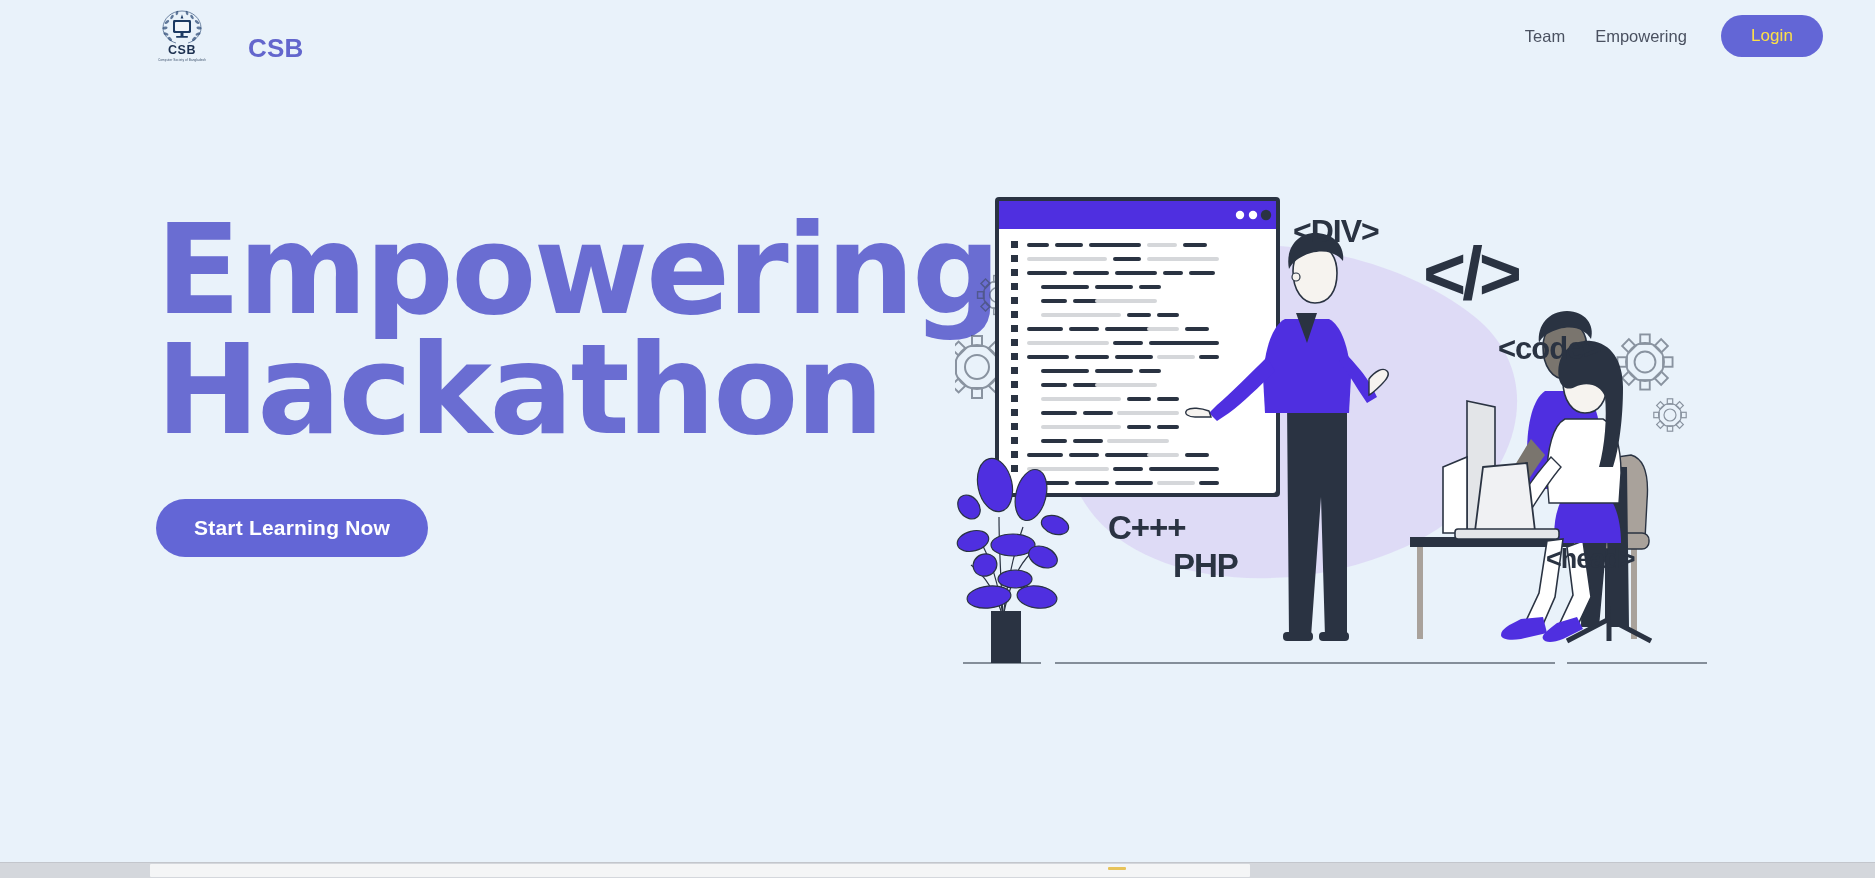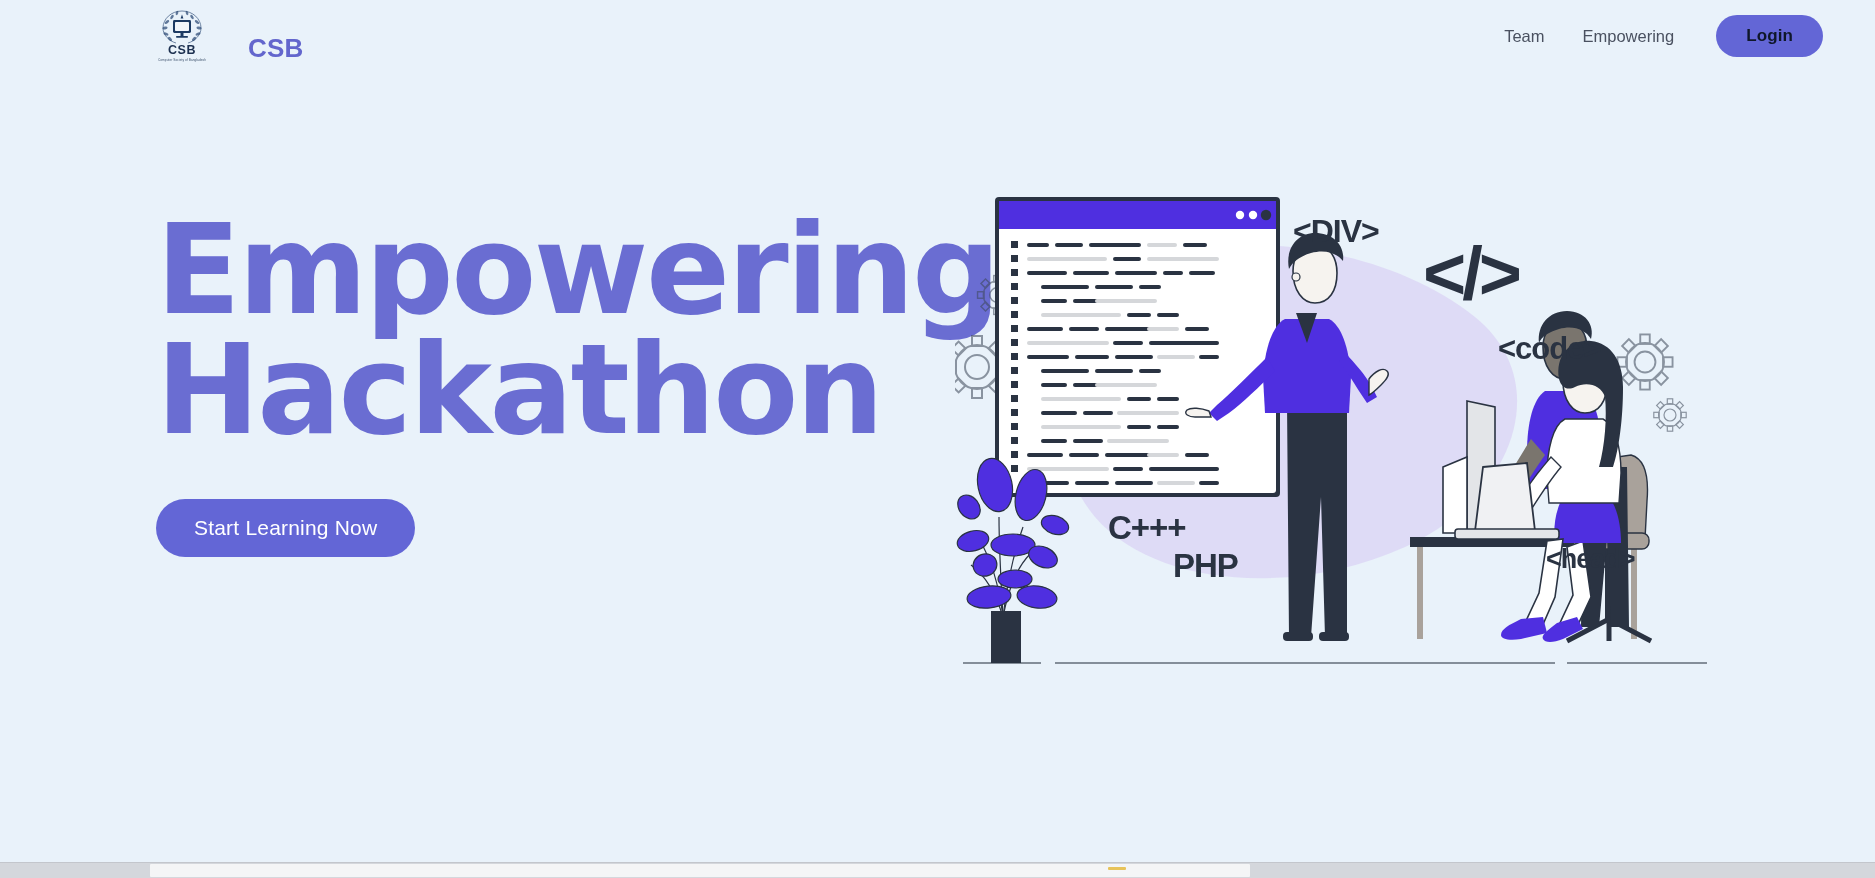--- a/index.html
+++ b/index.html
@@ -73,43 +73,42 @@
     font-size: 26px;
     font-weight: bold;
     color: #6366cd;
     letter-spacing: 0.2px;
   }
 
   .nav {
     margin-left: auto;
     display: flex;
     align-items: center;
-    gap: 22px;
+    gap: 14px;
   }
 
   .nav-link {
     font-size: 16.5px;
     color: #4a5160;
     text-decoration: none;
     padding: 6px 8px;
     white-space: nowrap;
   }
 
   .login-btn {
     margin-left: 12px;
     background: #6366d6;
-    color: #0f172a;
+    color: #fde047;
     font-size: 17px;
     border: none;
     border-radius: 26px;
     padding: 11px 30px;
     cursor: pointer;
     font-family: inherit;
     letter-spacing: 0.1px;
-    font-weight: bold;
   }
 
   
   .hero {
     position: absolute;
     top: 72px; left: 0; right: 0; bottom: 0;
     display: flex;
     align-items: flex-start;
   }
 
@@ -134,20 +133,21 @@
     margin-top: 48px;
     background: #6366d6;
     color: #fff;
     border: none;
     border-radius: 30px;
     font-size: 21px;
     padding: 17px 38px;
     cursor: pointer;
     font-family: inherit;
     letter-spacing: 0.2px;
+    font-weight: bold;
   }
 
   
   .hero-art {
     position: absolute;
     left: 955px;
     top: 95px;
     width: 760px;
     height: 510px;
     text-align: right;

